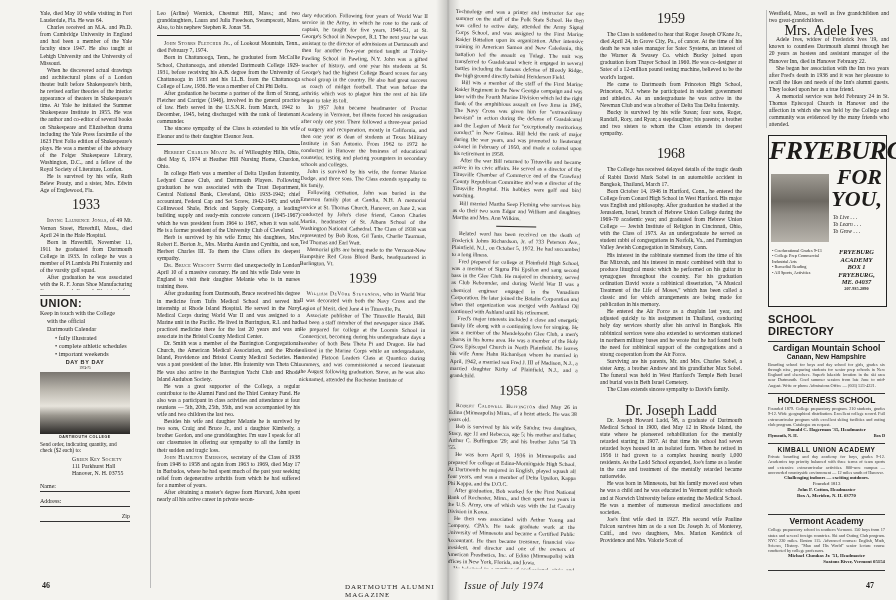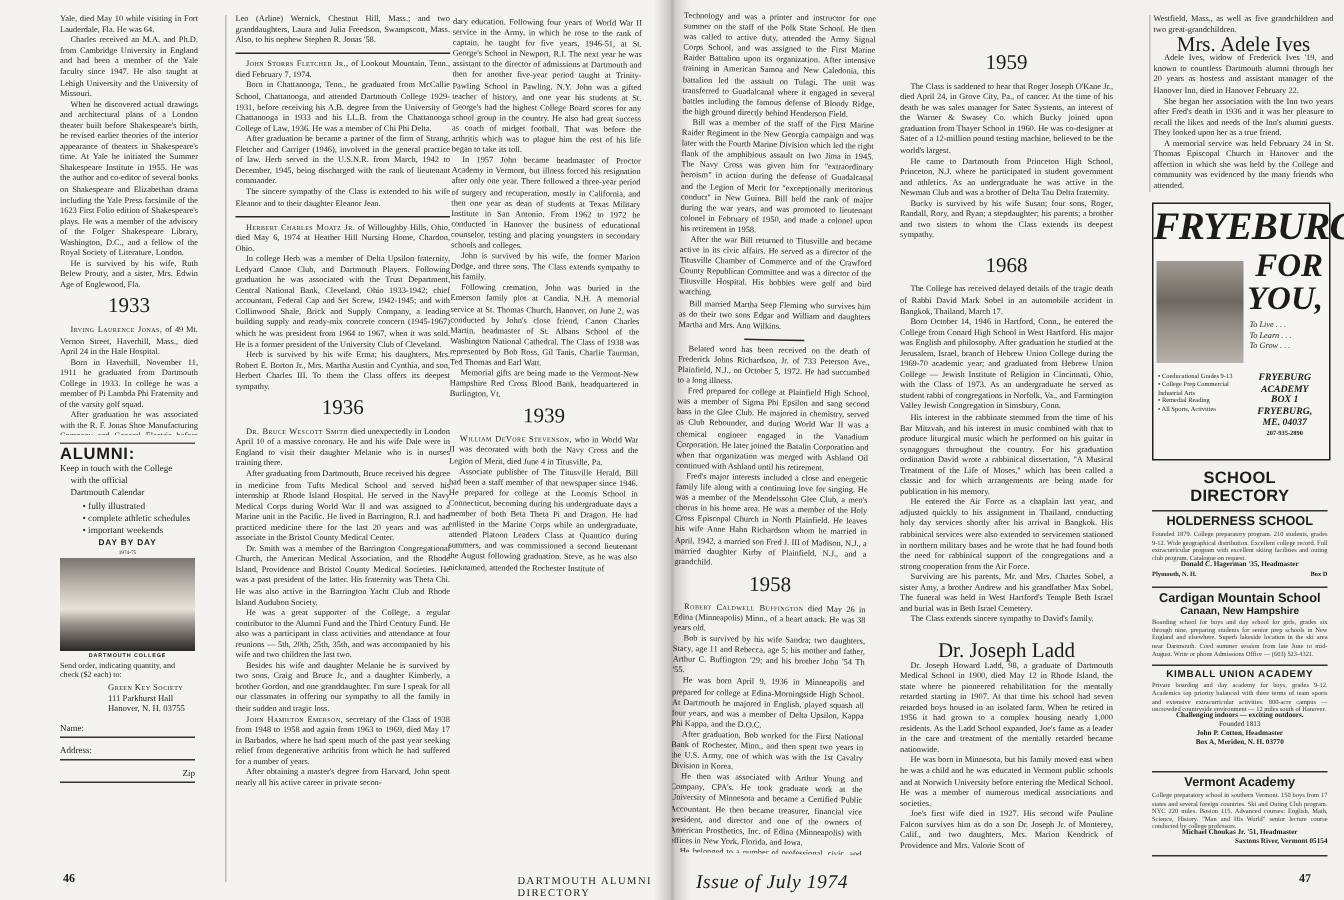--- a/index.html
+++ b/index.html
@@ -26,21 +26,21 @@
   #alumni-box ul li::before { content:"• "; }
   .cal-photo { width:90px; height:62px; margin:2px 0 1px;
                background:linear-gradient(180deg,#7a7670 0%,#bdb9b0 30%,#e7e4dc 55%,#9b978f 70%,#2a2826 100%); position:relative; }
   .field-line { border-bottom:.7px solid #333; height:9px; margin-top:5px; }
   
   #fryeburg-ad { position:absolute; left:768px; top:135px; width:117px; height:170px; border:1.5px solid #222; background:#f6f5f1; }
   #fryeburg-ad .big { font-family:"Liberation Serif", serif; font-style:italic; font-weight:bold; text-align:right; }
   .ad-photo { position:absolute; left:2px; top:38px; width:58px; height:68px; background:linear-gradient(180deg,#a09c94 0%,#6c6861 40%,#8e8a83 60%,#b7b3ab 100%); }
   
   #school-dir { position:absolute; left:768px; top:313px; width:117px; }
-  .sd-title { font-family:"Liberation Sans", sans-serif; font-weight:bold; font-size:11px; letter-spacing:.2px;text-align:center; }
+  .sd-title { font-family:"Liberation Sans", sans-serif; font-weight:bold; font-size:11px; letter-spacing:.2px; }
   .sd-entry { border-top:1.2px solid #333; padding:2px 0 2px; }
   .sd-name { font-family:"Liberation Sans", sans-serif; font-weight:bold; text-align:center; line-height:1.1; }
   .sd-desc { font-size:4.3px; line-height:5.2px; text-align:justify; color:#333; margin-top:1px; }
   .sd-sig { font-size:4.8px; font-weight:bold; text-align:center; line-height:6px; }
   .obit-heading { text-align:center; font-size:14px; margin:3px 0 2px; }
 </style>
 </head>
 <body>
 
 <div class="page" id="page-left">
@@ -52,21 +52,21 @@
     <p>He is survived by his wife, Ruth Belew Prouty, and a sister, Mrs. Edwin Age of Englewood, Fla.</p>
     <div class="yr">1933</div>
     <p><span class="sc">Irving Laurence Jonas,</span> <span>of 49 Mt. Vernon Street, Haverhill, Mass., died April 24 in the Hale Hospital.</span></p>
     <p>Born in Haverhill, November 11, 1911 he graduated from Dartmouth College in 1933. In college he was a member of Pi Lambda Phi Fraternity and of the varsity golf squad.</p>
     <p>After graduation he was associated with the R. F. Jonas Shoe Manufacturing Company and General Electric before becoming owner of the Federal Credit Service Company, Haverhill, Mass., in 1952.</p>
 
   </div>
 
   <div id="alumni-box">
     <div class="thinrule"></div>
-    <h2>ALUMNI:</h2>
+    <h2>UNION:</h2>
     <div>Keep in touch with the College</div>
     <div style="padding-left:7px">with the official</div>
     <div style="padding-left:7px">Dartmouth Calendar</div>
     <ul>
       <li>fully illustrated</li>
       <li>complete athletic schedules</li>
       <li>important weekends</li>
     </ul>
     <div style="text-align:center; font-family:'Liberation Sans',sans-serif; font-weight:bold; font-size:5.5px; letter-spacing:.6px;">DAY BY DAY</div>
     <div style="text-align:center; font-size:3.5px; line-height:4px;">1974-75</div>
@@ -89,42 +89,41 @@
     <p class="noind">Leo (Arline) Wernick, Chestnut Hill, Mass.; and two granddaughters, Laura and Julia Freedson, Swampscott, Mass. Also, to his nephew Stephen R. Jonas '58.</p>
     <div class="rule"></div>
     <p><span class="sc">John Storrs Fletcher Jr.,</span> <span>of Lookout Mountain, Tenn., died February 7, 1974.</span></p>
     <p>Born in Chattanooga, Tenn., he graduated from McCallie School, Chattanooga, and attended Dartmouth College 1929-1931, before receiving his A.B. degree from the University of Chattanooga in 1933 and his LL.B. from the Chattanooga College of Law, 1936. He was a member of Chi Phi Delta.</p>
     <p>After graduation he became a partner of the firm of Strang, Fletcher and Carriger (1946), involved in the general practice of law. Herb served in the U.S.N.R. from March, 1942 to December, 1945, being discharged with the rank of lieutenant commander.</p>
     <p>The sincere sympathy of the Class is extended to his wife Eleanor and to their daughter Eleanor Jean.</p>
     <div class="rule"></div>
     <p><span class="sc">Herbert Charles Moatz Jr.</span> <span>of Willoughby Hills, Ohio, died May 6, 1974 at Heather Hill Nursing Home, Chardon, Ohio.</span></p>
     <p>In college Herb was a member of Delta Upsilon fraternity, Ledyard Canoe Club, and Dartmouth Players. Following graduation he was associated with the Trust Department, Central National Bank, Cleveland, Ohio 1933-1942; chief accountant, Federal Cap and Set Screw, 1942-1945; and with Collinwood Shale, Brick and Supply Company, a leading building supply and ready-mix concrete concern (1945-1967) which he was president from 1964 to 1967, when it was sold. He is a former president of the University Club of Cleveland.</p>
     <p>Herb is survived by his wife Erma; his daughters, Mrs. Robert E. Borton Jr., Mrs. Martha Austin and Cynthia, and son, Herbert Charles III. To them the Class offers its deepest sympathy.</p>
-    <div class="yr">1936</div>
     <p><span class="sc">Dr. Bruce Wescott Smith</span> <span>died unexpectedly in London April 10 of a massive coronary. He and his wife Dale were in England to visit their daughter Melanie who is in nurses training there.</span></p>
     <p>After graduating from Dartmouth, Bruce received his degree in medicine from Tufts Medical School and served his internship at Rhode Island Hospital. He served in the Navy Medical Corps during World War II and was assigned to a Marine unit in the Pacific. He lived in Barrington, R.I. and had practiced medicine there for the last 20 years and was an associate in the Bristol County Medical Center.</p>
     <p>Dr. Smith was a member of the Barrington Congregational Church, the American Medical Association, and the Rhode Island, Providence and Bristol County Medical Societies. He was a past president of the latter. His fraternity was Theta Chi. He was also active in the Barrington Yacht Club and Rhode Island Audubon Society.</p>
     <p>He was a great supporter of the College, a regular contributor to the Alumni Fund and the Third Century Fund. He also was a participant in class activities and attendance at four reunions — 5th, 20th, 25th, 35th, and was accompanied by his wife and two children the last two.</p>
     <p>Besides his wife and daughter Melanie he is survived by two sons, Craig and Bruce Jr., and a daughter Kimberly, a brother Gordon, and one granddaughter. I'm sure I speak for all our classmates in offering our sympathy to all the family in their sudden and tragic loss.</p>
     <p><span class="sc">John Hamilton Emerson,</span> <span>secretary of the Class of 1938 from 1948 to 1958 and again from 1963 to 1969, died May 17 in Barbados, where he had spent much of the past year seeking relief from degenerative arthritis from which he had suffered for a number of years.</span></p>
     <p>After obtaining a master's degree from Harvard, John spent nearly all his active career in private secon-</p>
   </div>
 
   <div class="col" style="left:302px; top:12px; width:126px; height:560px; transform:rotate(.5deg); transform-origin:top left;">
     <p class="noind">dary education. Following four years of World War II service in the Army, in which he rose to the rank of captain, he taught for five years, 1946-51, at St. George's School in Newport, R.I. The next year he was assistant to the director of admissions at Dartmouth and then for another five-year period taught at Trinity-Pawling School in Pawling, N.Y. John was a gifted teacher of history, and one year his students at St. George's had the highest College Board scores for any school group in the country. He also had great success as coach of midget football. That was before the arthritis which was to plague him the rest of his life began to take its toll.</p>
     <p>In 1957 John became headmaster of Proctor Academy in Vermont, but illness forced his resignation after only one year. There followed a three-year period of surgery and recuperation, mostly in California, and then one year as dean of students at Texas Military Institute in San Antonio. From 1962 to 1972 he conducted in Hanover the business of educational counselor, testing and placing youngsters in secondary schools and colleges.</p>
     <p>John is survived by his wife, the former Marion Dodge, and three sons. The Class extends sympathy to his family.</p>
     <p>Following cremation, John was buried in the Emerson family plot at Candia, N.H. A memorial service at St. Thomas Church, Hanover, on June 2, was conducted by John's close friend, Canon Charles Martin, headmaster of St. Albans School of the Washington National Cathedral. The Class of 1938 was represented by Bob Ross, Gil Tanis, Charlie Taurman, Ted Thomas and Earl Watt.</p>
     <p>Memorial gifts are being made to the Vermont-New Hampshire Red Cross Blood Bank, headquartered in Burlington, Vt.</p>
     <div class="yr">1939</div>
     <p><span class="sc">William DeVore Stevenson,</span> <span>who in World War II was decorated with both the Navy Cross and the Legion of Merit, died June 4 in Titusville, Pa.</span></p>
     <p>Associate publisher of The Titusville Herald, Bill had been a staff member of that newspaper since 1946. He prepared for college at the Loomis School in Connecticut, becoming during his undergraduate days a member of both Beta Theta Pi and Dragon. He had enlisted in the Marine Corps while an undergraduate, attended Platoon Leaders Class at Quantico during summers, and was commissioned a second lieutenant the August following graduation. Steve, as he was also nicknamed, attended the Rochester Institute of</p>
   </div>
 
-  <div class="footer" style="left:345px; top:583px;">DARTMOUTH ALUMNI DIRECTORY</div>
+  <div class="footer" style="left:345px; top:583px;">DARTMOUTH ALUMNI MAGAZINE</div>
 </div>
 
 <div class="page" id="page-right">
 
   <div class="col" style="left:8px; top:8px; width:128px; height:560px; transform:rotate(1deg); transform-origin:top left;">
     <p class="noind">Technology and was a printer and instructor for one summer on the staff of the Polk State School. He then was called to active duty, attended the Army Signal Corps School, and was assigned to the First Marine Raider Battalion upon its organization. After intensive training in American Samoa and New Caledonia, this battalion led the assault on Tulagi. The unit was transferred to Guadalcanal where it engaged in several battles including the famous defense of Bloody Ridge, the high ground directly behind Henderson Field.</p>
     <p>Bill was a member of the staff of the First Marine Raider Regiment in the New Georgia campaign and was later with the Fourth Marine Division which led the right flank of the amphibious assault on Iwo Jima in 1945. The Navy Cross was given him for "extraordinary heroism" in action during the defense of Guadalcanal and the Legion of Merit for "exceptionally meritorious conduct" in New Guinea. Bill held the rank of major during the war years, and was promoted to lieutenant colonel in February of 1950, and made a colonel upon his retirement in 1958.</p>
     <p>After the war Bill returned to Titusville and became active in its civic affairs. He served as a director of the Titusville Chamber of Commerce and of the Crawford County Republican Committee and was a director of the Titusville Hospital. His hobbies were golf and bird watching.</p>
     <p>Bill married Martha Seep Fleming who survives him as do their two sons Edgar and William and daughters Martha and Mrs. Ann Wilkins.</p>
     <div class="rule" style="width:40px; margin:4px auto;"></div>
@@ -134,23 +133,23 @@
     <div class="yr">1958</div>
     <p><span class="sc">Robert Caldwell Buffington</span> <span>died May 26 in Edina (Minneapolis) Minn., of a heart attack. He was 38 years old.</span></p>
     <p>Bob is survived by his wife Sandra; two daughters, Stacy, age 11 and Rebecca, age 5; his mother and father, Arthur C. Buffington '29; and his brother John '54 Th '55.</p>
     <p>He was born April 9, 1936 in Minneapolis and prepared for college at Edina-Morningside High School. At Dartmouth he majored in English, played squash all four years, and was a member of Delta Upsilon, Kappa Phi Kappa, and the D.O.C.</p>
     <p>After graduation, Bob worked for the First National Bank of Rochester, Minn., and then spent two years in the U.S. Army, one of which was with the 1st Cavalry Division in Korea.</p>
     <p>He then was associated with Arthur Young and Company, CPA's. He took graduate work at the University of Minnesota and became a Certified Public Accountant. He then became treasurer, financial vice president, and director and one of the owners of American Prosthetics, Inc. of Edina (Minneapolis) with offices in New York, Florida, and Iowa.</p>
     <p>He belonged to a number of professional, civic, and community organizations, being also a trustee and financial secretary of his church, as well as a Sunday School teacher.</p>
 
   </div>
 
-  <div class="footer" style="left:16px; top:580px; font-style:italic; letter-spacing:.4px; font-size:13px;">Issue of July 1974</div>
-
-  <div class="col" style="left:152px; top:8px; width:142px; height:560px;margin-top:24px;">
+  <div class="footer" style="left:16px; top:580px; font-style:italic; letter-spacing:.4px; font-size:10px;">Issue of July 1974</div>
+
+  <div class="col" style="left:152px; top:8px; width:142px; height:560px;">
     <div class="yr">1959</div>
     <p>The Class is saddened to hear that Roger Joseph O'Kane Jr., died April 24, in Grove City, Pa., of cancer. At the time of his death he was sales manager for Satec Systems, an interest of the Warner &amp; Swasey Co. which Bucky joined upon graduation from Thayer School in 1960. He was co-designer at Satec of a 12-million pound testing machine, believed to be the world's largest.</p>
     <p>He came to Dartmouth from Princeton High School, Princeton, N.J. where he participated in student government and athletics. As an undergraduate he was active in the Newman Club and was a brother of Delta Tau Delta fraternity.</p>
     <p>Bucky is survived by his wife Susan; four sons, Roger, Randall, Rory, and Ryan; a stepdaughter; his parents; a brother and two sisters to whom the Class extends its deepest sympathy.</p>
     <div class="yr" style="margin-top:8px;">1968</div>
     <p>The College has received delayed details of the tragic death of Rabbi David Mark Sobel in an automobile accident in Bangkok, Thailand, March 17.</p>
     <p>Born October 14, 1946 in Hartford, Conn., he entered the College from Conard High School in West Hartford. His major was English and philosophy. After graduation he studied at the Jerusalem, Israel, branch of Hebrew Union College during the 1969-70 academic year; and graduated from Hebrew Union College — Jewish Institute of Religion in Cincinnati, Ohio, with the Class of 1973. As an undergraduate he served as student rabbi of congregations in Norfolk, Va., and Farmington Valley Jewish Congregation in Simsbury, Conn.</p>
     <p>His interest in the rabbinate stemmed from the time of his Bar Mitzvah, and his interest in music combined with that to produce liturgical music which he performed on his guitar in synagogues throughout the country. For his graduation ordination David wrote a rabbinical dissertation, "A Musical Treatment of the Life of Moses," which has been called a classic and for which arrangements are being made for publication in his memory.</p>
     <p>He entered the Air Force as a chaplain last year, and adjusted quickly to his assignment in Thailand, conducting holy day services shortly after his arrival in Bangkok. His rabbinical services were also extended to servicemen stationed in northern military bases and he wrote that he had found both the need for rabbinical support of the congregations and a strong cooperation from the Air Force.</p>
     <p>Surviving are his parents, Mr. and Mrs. Charles Sobel, a sister Amy, a brother Andrew and his grandfather Max Sobel. The funeral was held in West Hartford's Temple Beth Israel and burial was in Beth Israel Cemetery.</p>
@@ -193,34 +192,34 @@
     <div>ACADEMY</div>
     <div>BOX 1</div>
     <div>FRYEBURG,</div>
     <div>ME. 04037</div>
     <div style="font-size:4.3px; line-height:5px; font-style:normal;">207-935-2890</div>
   </div>
 </div>
 
 <div id="school-dir">
   <div class="sd-title">SCHOOL DIRECTORY</div>
+  <div class="sd-entry" style="margin-top:4px;">
+    <div class="sd-name" style="font-size:8.5px; font-family:'Liberation Sans',sans-serif;">Cardigan Mountain School</div>
+    <div class="sd-name" style="font-size:6.8px;">Canaan, New Hampshire</div>
+    <div class="sd-desc">Boarding school for boys and day school for girls, grades six through nine, preparing students for senior prep schools in New England and elsewhere. Superb lakeside location in the ski area near Dartmouth. Coed summer session from late June to mid-August. Write or phone Admissions Office — (603) 523-4321.</div>
+  </div>
   <div class="sd-entry" style="margin-top:3px;">
     <div class="sd-name" style="font-size:8.5px;">HOLDERNESS SCHOOL</div>
     <div class="sd-desc">Founded 1879. College preparatory program. 210 students, grades 9-12. Wide geographical distribution. Excellent college record. Full extracurricular program with excellent skiing facilities and outing club program. Catalogue on request.</div>
     <div class="sd-sig">Donald C. Hagerman '35, Headmaster</div>
     <div style="display:flex; justify-content:space-between; font-size:4.3px; font-weight:bold;">
       <span>Plymouth, N. H.</span>
       <span>Box D</span>
     </div>
   </div>
-  <div class="sd-entry" style="margin-top:4px;">
-    <div class="sd-name" style="font-size:8.5px; font-family:'Liberation Sans',sans-serif;">Cardigan Mountain School</div>
-    <div class="sd-name" style="font-size:6.8px;">Canaan, New Hampshire</div>
-    <div class="sd-desc">Boarding school for boys and day school for girls, grades six through nine, preparing students for senior prep schools in New England and elsewhere. Superb lakeside location in the ski area near Dartmouth. Coed summer session from late June to mid-August. Write or phone Admissions Office — (603) 523-4321.</div>
-  </div>
   <div class="sd-entry" style="margin-top:3px;">
     <div class="sd-name" style="font-size:6.6px; letter-spacing:.5px;">KIMBALL UNION ACADEMY</div>
     <div class="sd-desc">Private boarding and day academy for boys, grades 9-12. Academics top priority balanced with three terms of team sports and extensive extracurricular activities. 800-acre campus — uncrowded countryside environment — 12 miles south of Hanover.</div>
     <div class="sd-sig">Challenging indoors — exciting outdoors.</div>
     <div class="sd-sig" style="font-weight:normal;">Founded 1813</div>
     <div class="sd-sig">John P. Cotton, Headmaster</div>
     <div class="sd-sig">Box A, Meriden, N. H. 03770</div>
   </div>
   <div class="sd-entry" style="margin-top:13px;">
     <div class="sd-name" style="font-size:8.5px;">Vermont Academy</div>

